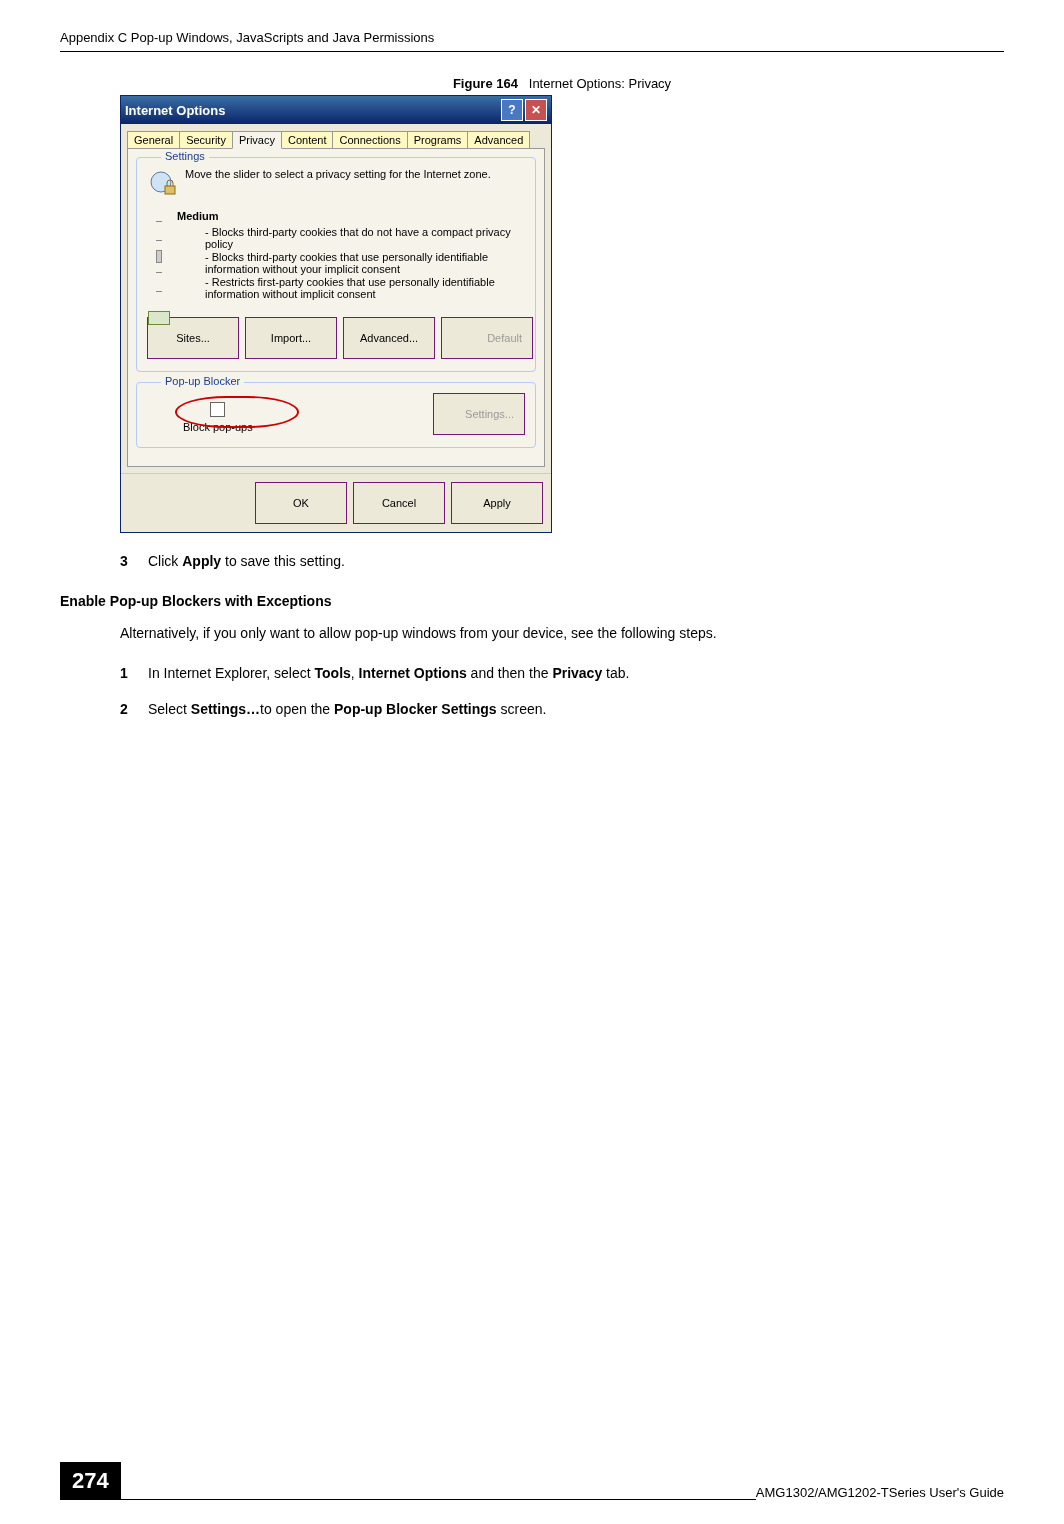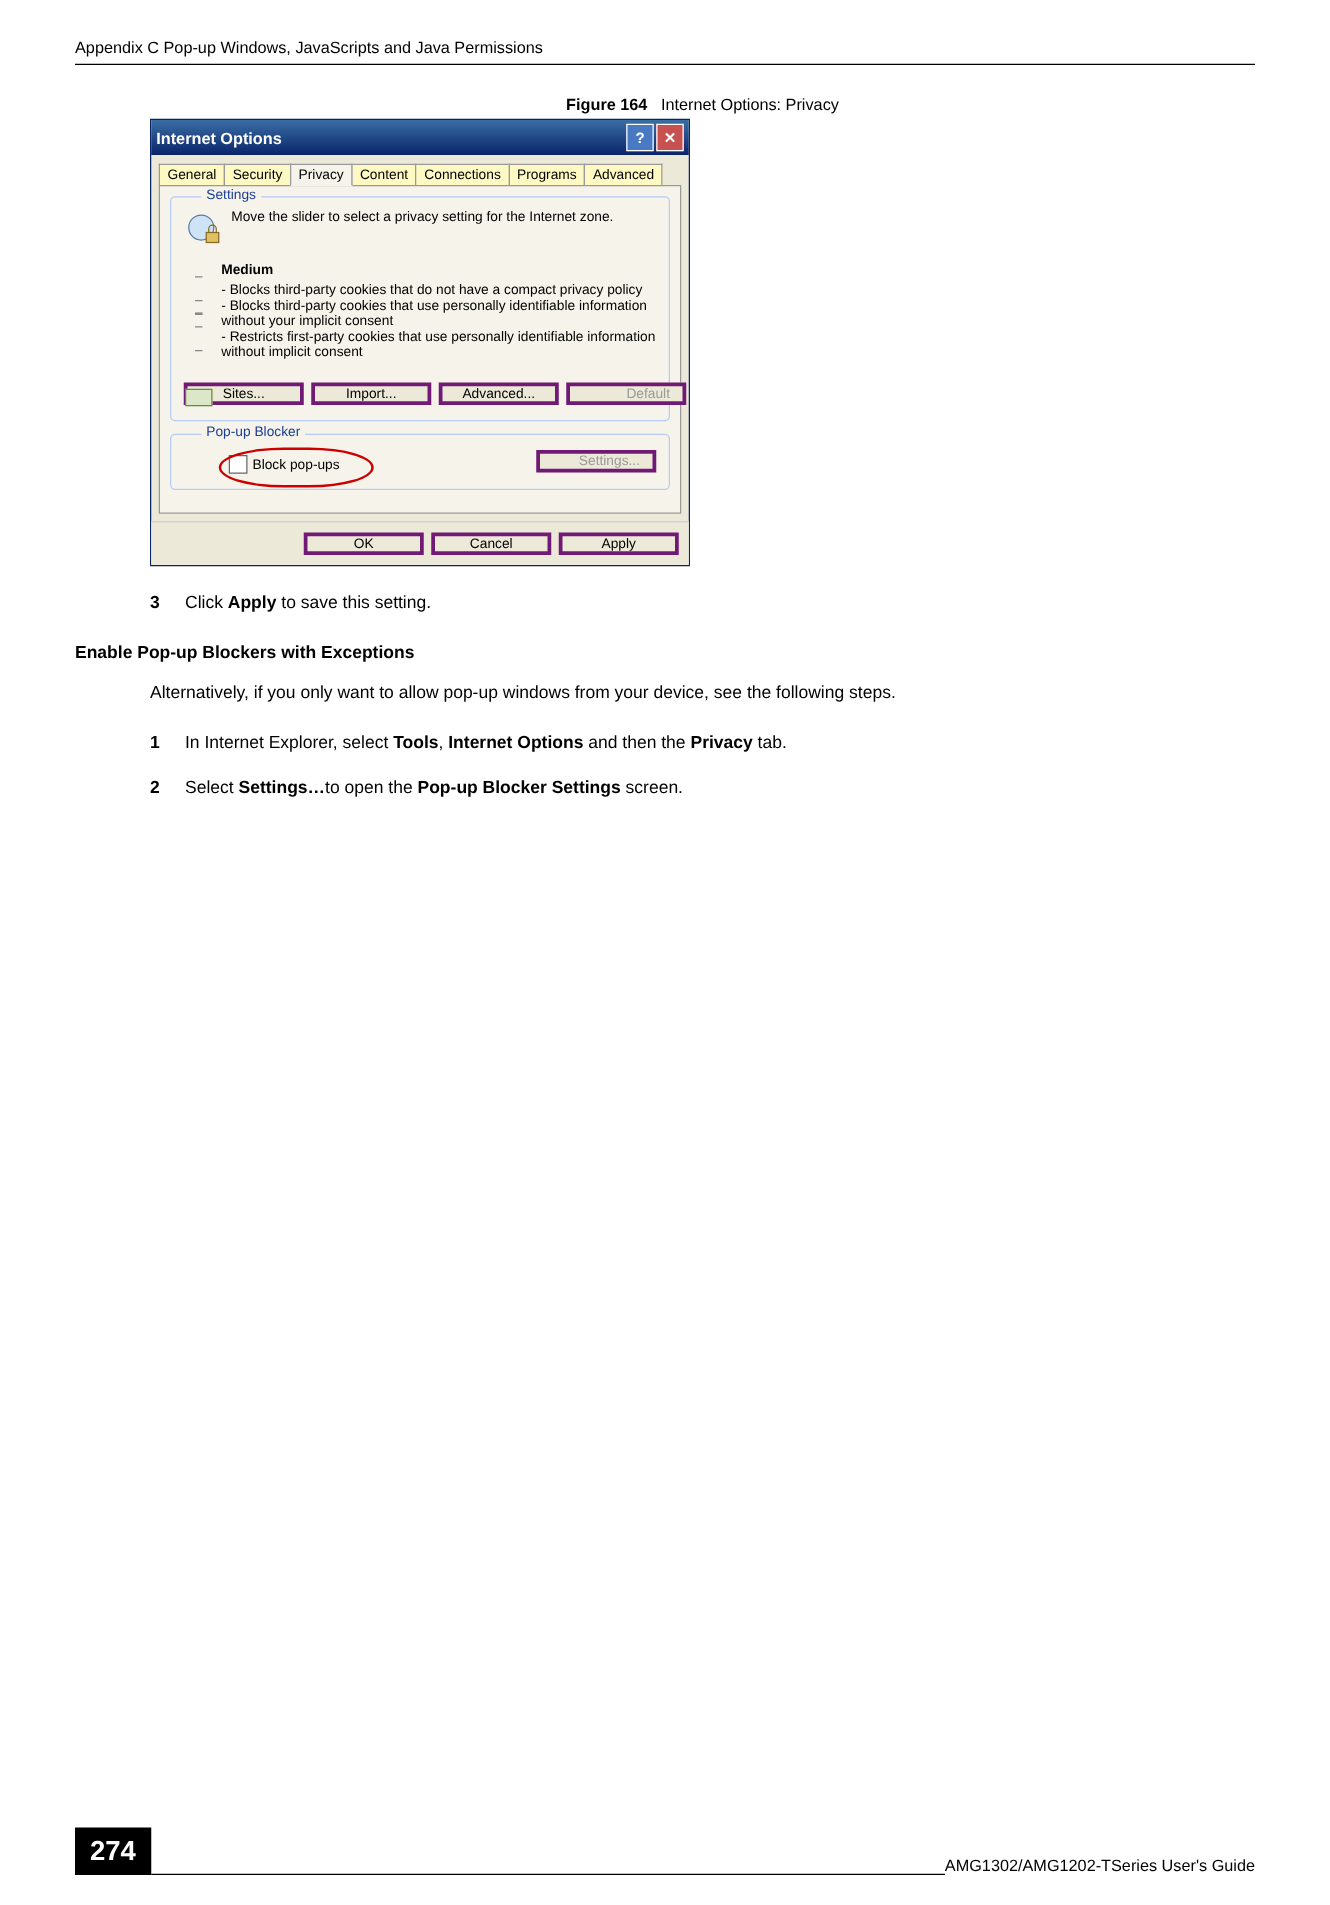--- a/index.html
+++ b/index.html
@@ -116,31 +116,32 @@
     width:4px;flex:1;background:#ccc;border:1px solid #888;position:relative;height:120px;
   }
   .slider-thumb {
     width:20px;height:12px;background:#dce6c8;border:1px solid #6a8a3a;
     position:absolute;left:-9px;top:60px;
   }
   .tick { width:6px;height:1px;background:#888;margin:9px 0; }
   .desc-col { flex:1; font-size:11px; }
   .desc-col .level { font-weight:bold; margin:6px 0 4px 0; }
   .desc-col ul { list-style:none;padding:0;margin:0; }
-  .desc-col li { margin-bottom:1px; }
+  .desc-col li { margin-bottom:1px;margin-left:28px; }
   .btn-row { display:flex; gap:6px; justify-content:flex-start; margin-top:16px; }
   .winbtn {
-    border:3px solid #701a75;background:#ece9d8;padding:0 10px;font-size:11px;min-width:70px;text-align:center;
+    border:1px solid #701a75;background:#ece9d8;padding:14px 10px;font-size:11px;min-width:70px;text-align:center;
   }
   .winbtn.disabled { color:#9a9a9a;text-align:right; }
   .popup-row { display:flex;align-items:flex-start; }
   .stop-icon { width:30px;height:30px;margin-right:6px;flex:none; }
   .block-popups {
     display:inline-flex;align-items:center;gap:4px;margin-top:6px;margin-left:36px;
     position:relative;
+    flex-direction:column;
   }
   .oval {
     position:absolute;
     border:2px solid #c00;
     border-radius:50%/60%;
     width:120px;height:28px;
     left:-8px;top:-6px;
     pointer-events:none;
   }
   .cb { width:13px;height:13px;border:1px solid #666;background:#fff;display:inline-block; }

